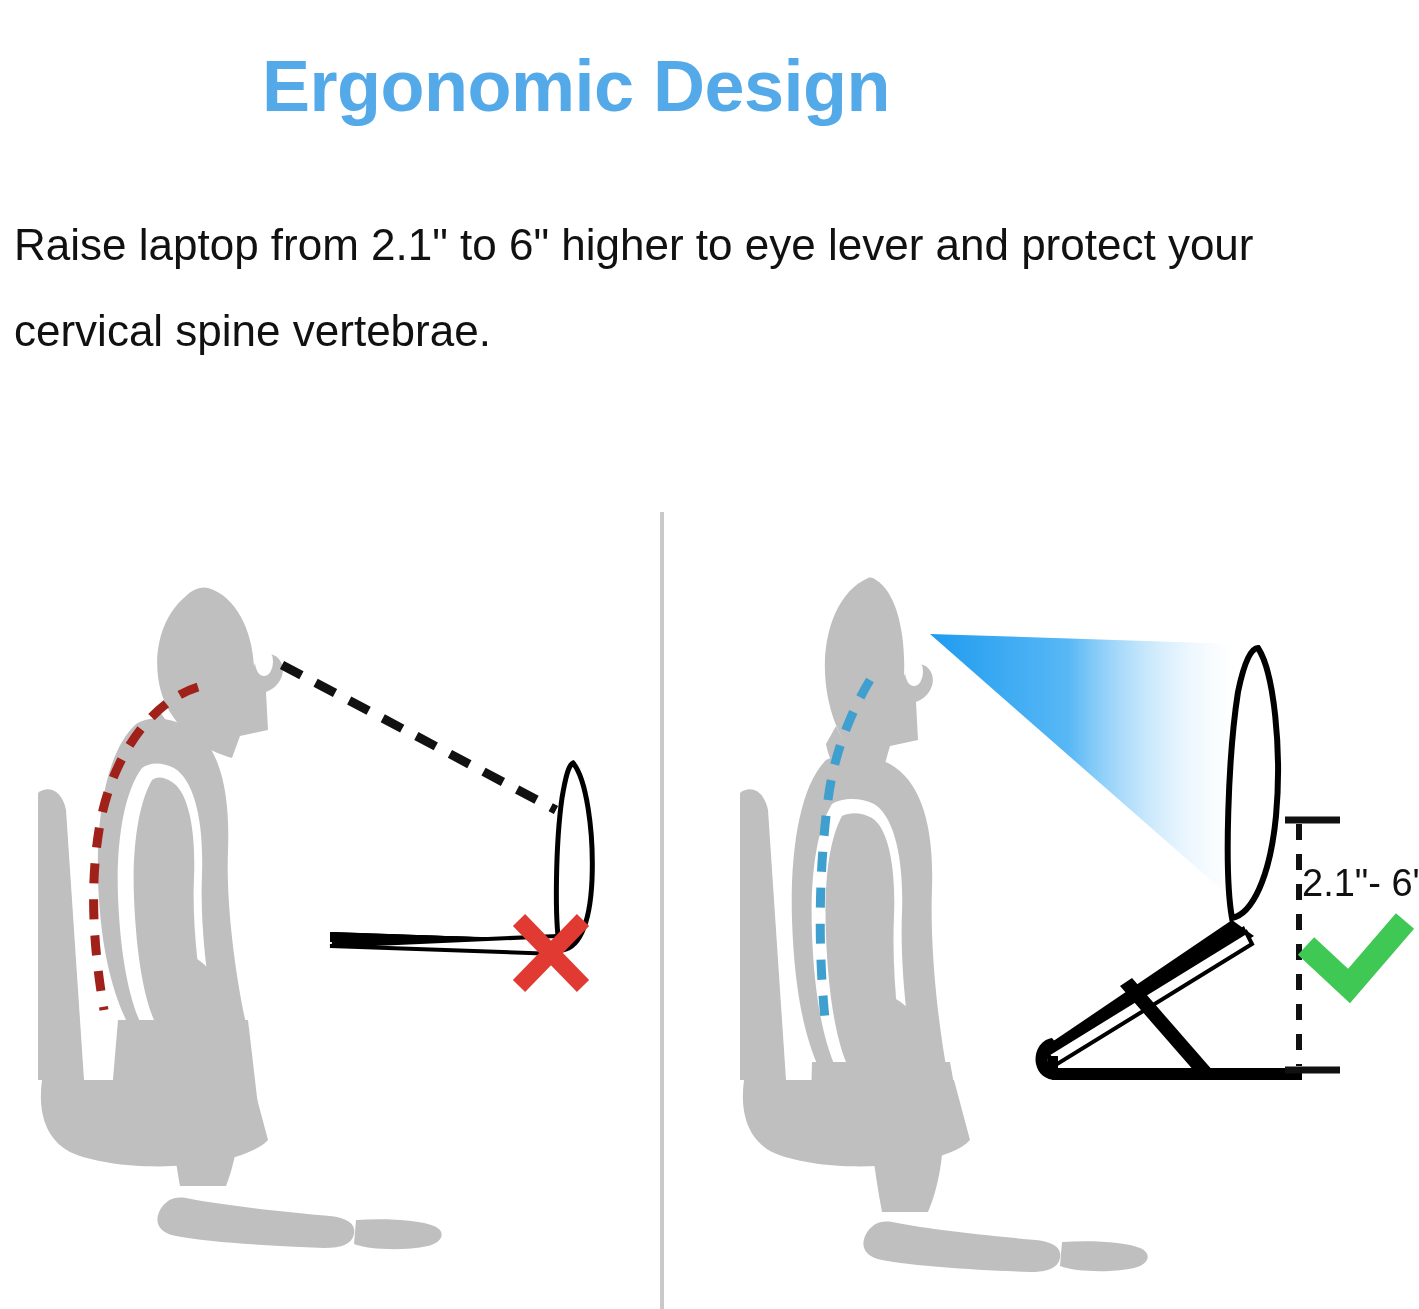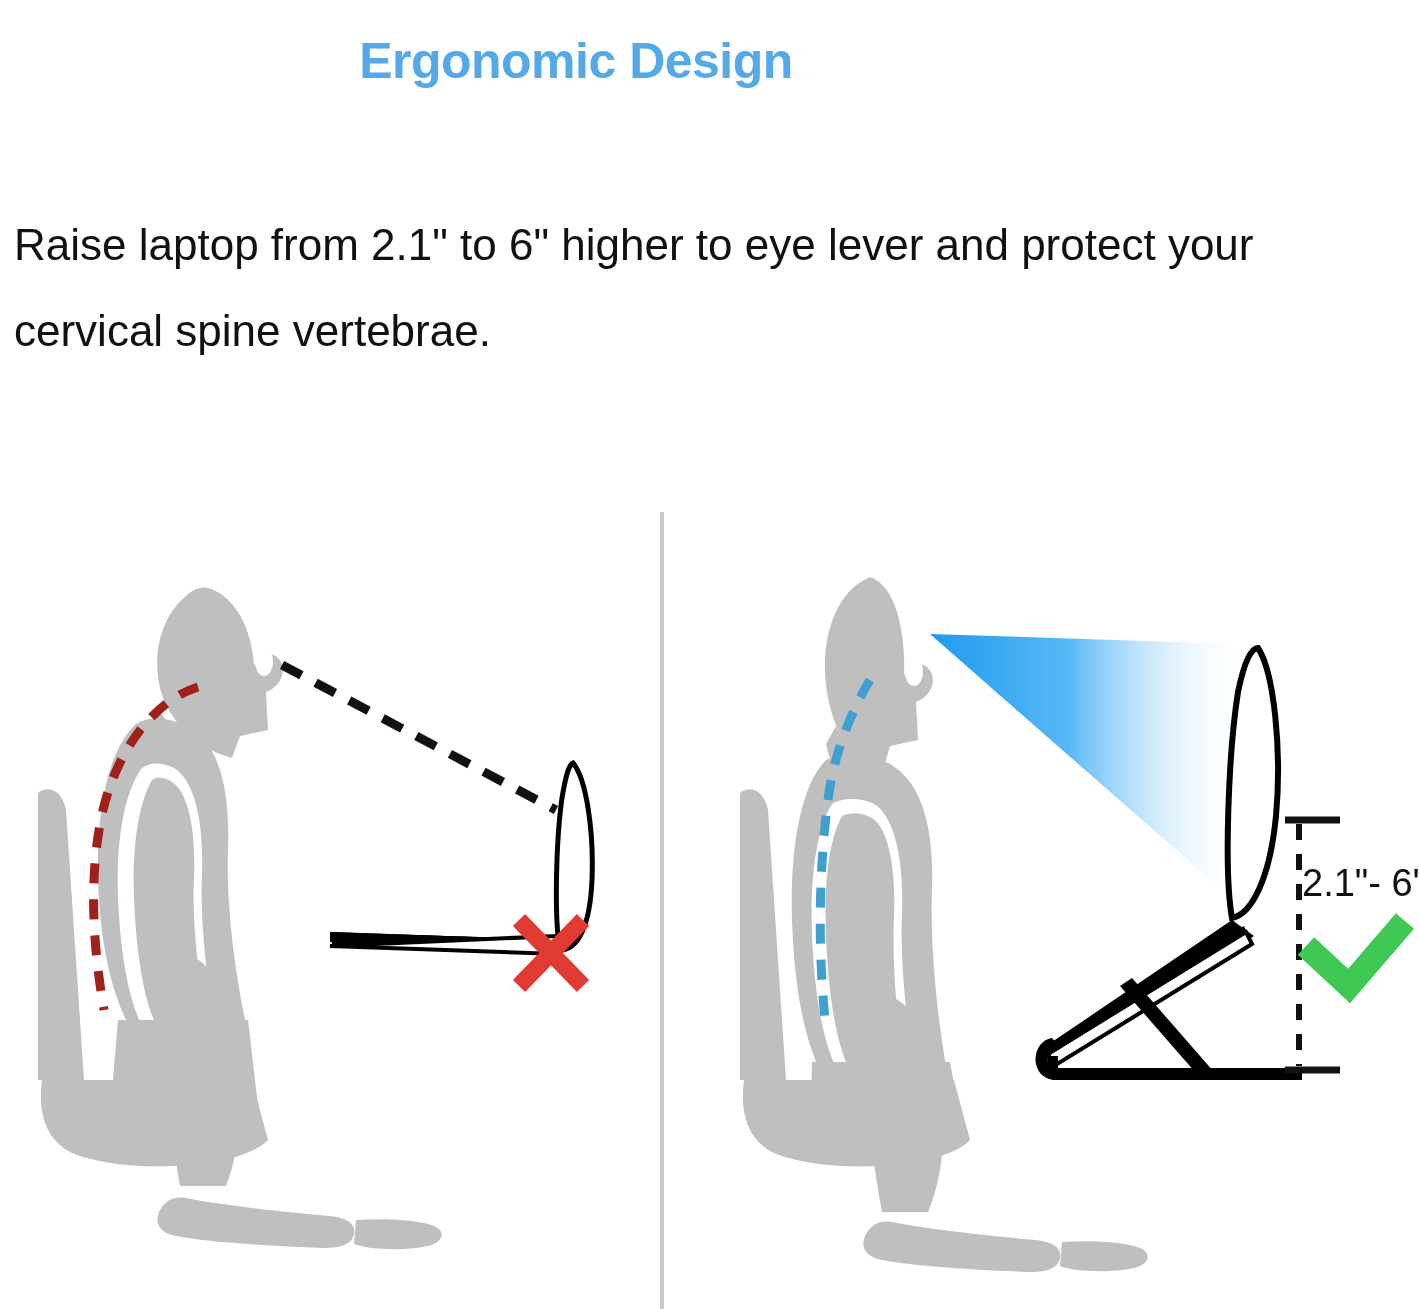--- a/index.html
+++ b/index.html
@@ -18,21 +18,21 @@
     background: #ffffff;
     overflow: hidden;
   }
   
   #title {
     position: absolute;
     left: 0;
     top: 2px;
     width: 1152px;
     text-align: center;
-    font-size: 50px;
+    font-size: 72px;
     font-weight: bold;
     line-height: 1.0;
     color: #54A9E8;
     letter-spacing: -0.5px;
   }
   #subtitle {
     position: absolute;
     left: 14px;
     top: 158px;
     width: 1390px;

